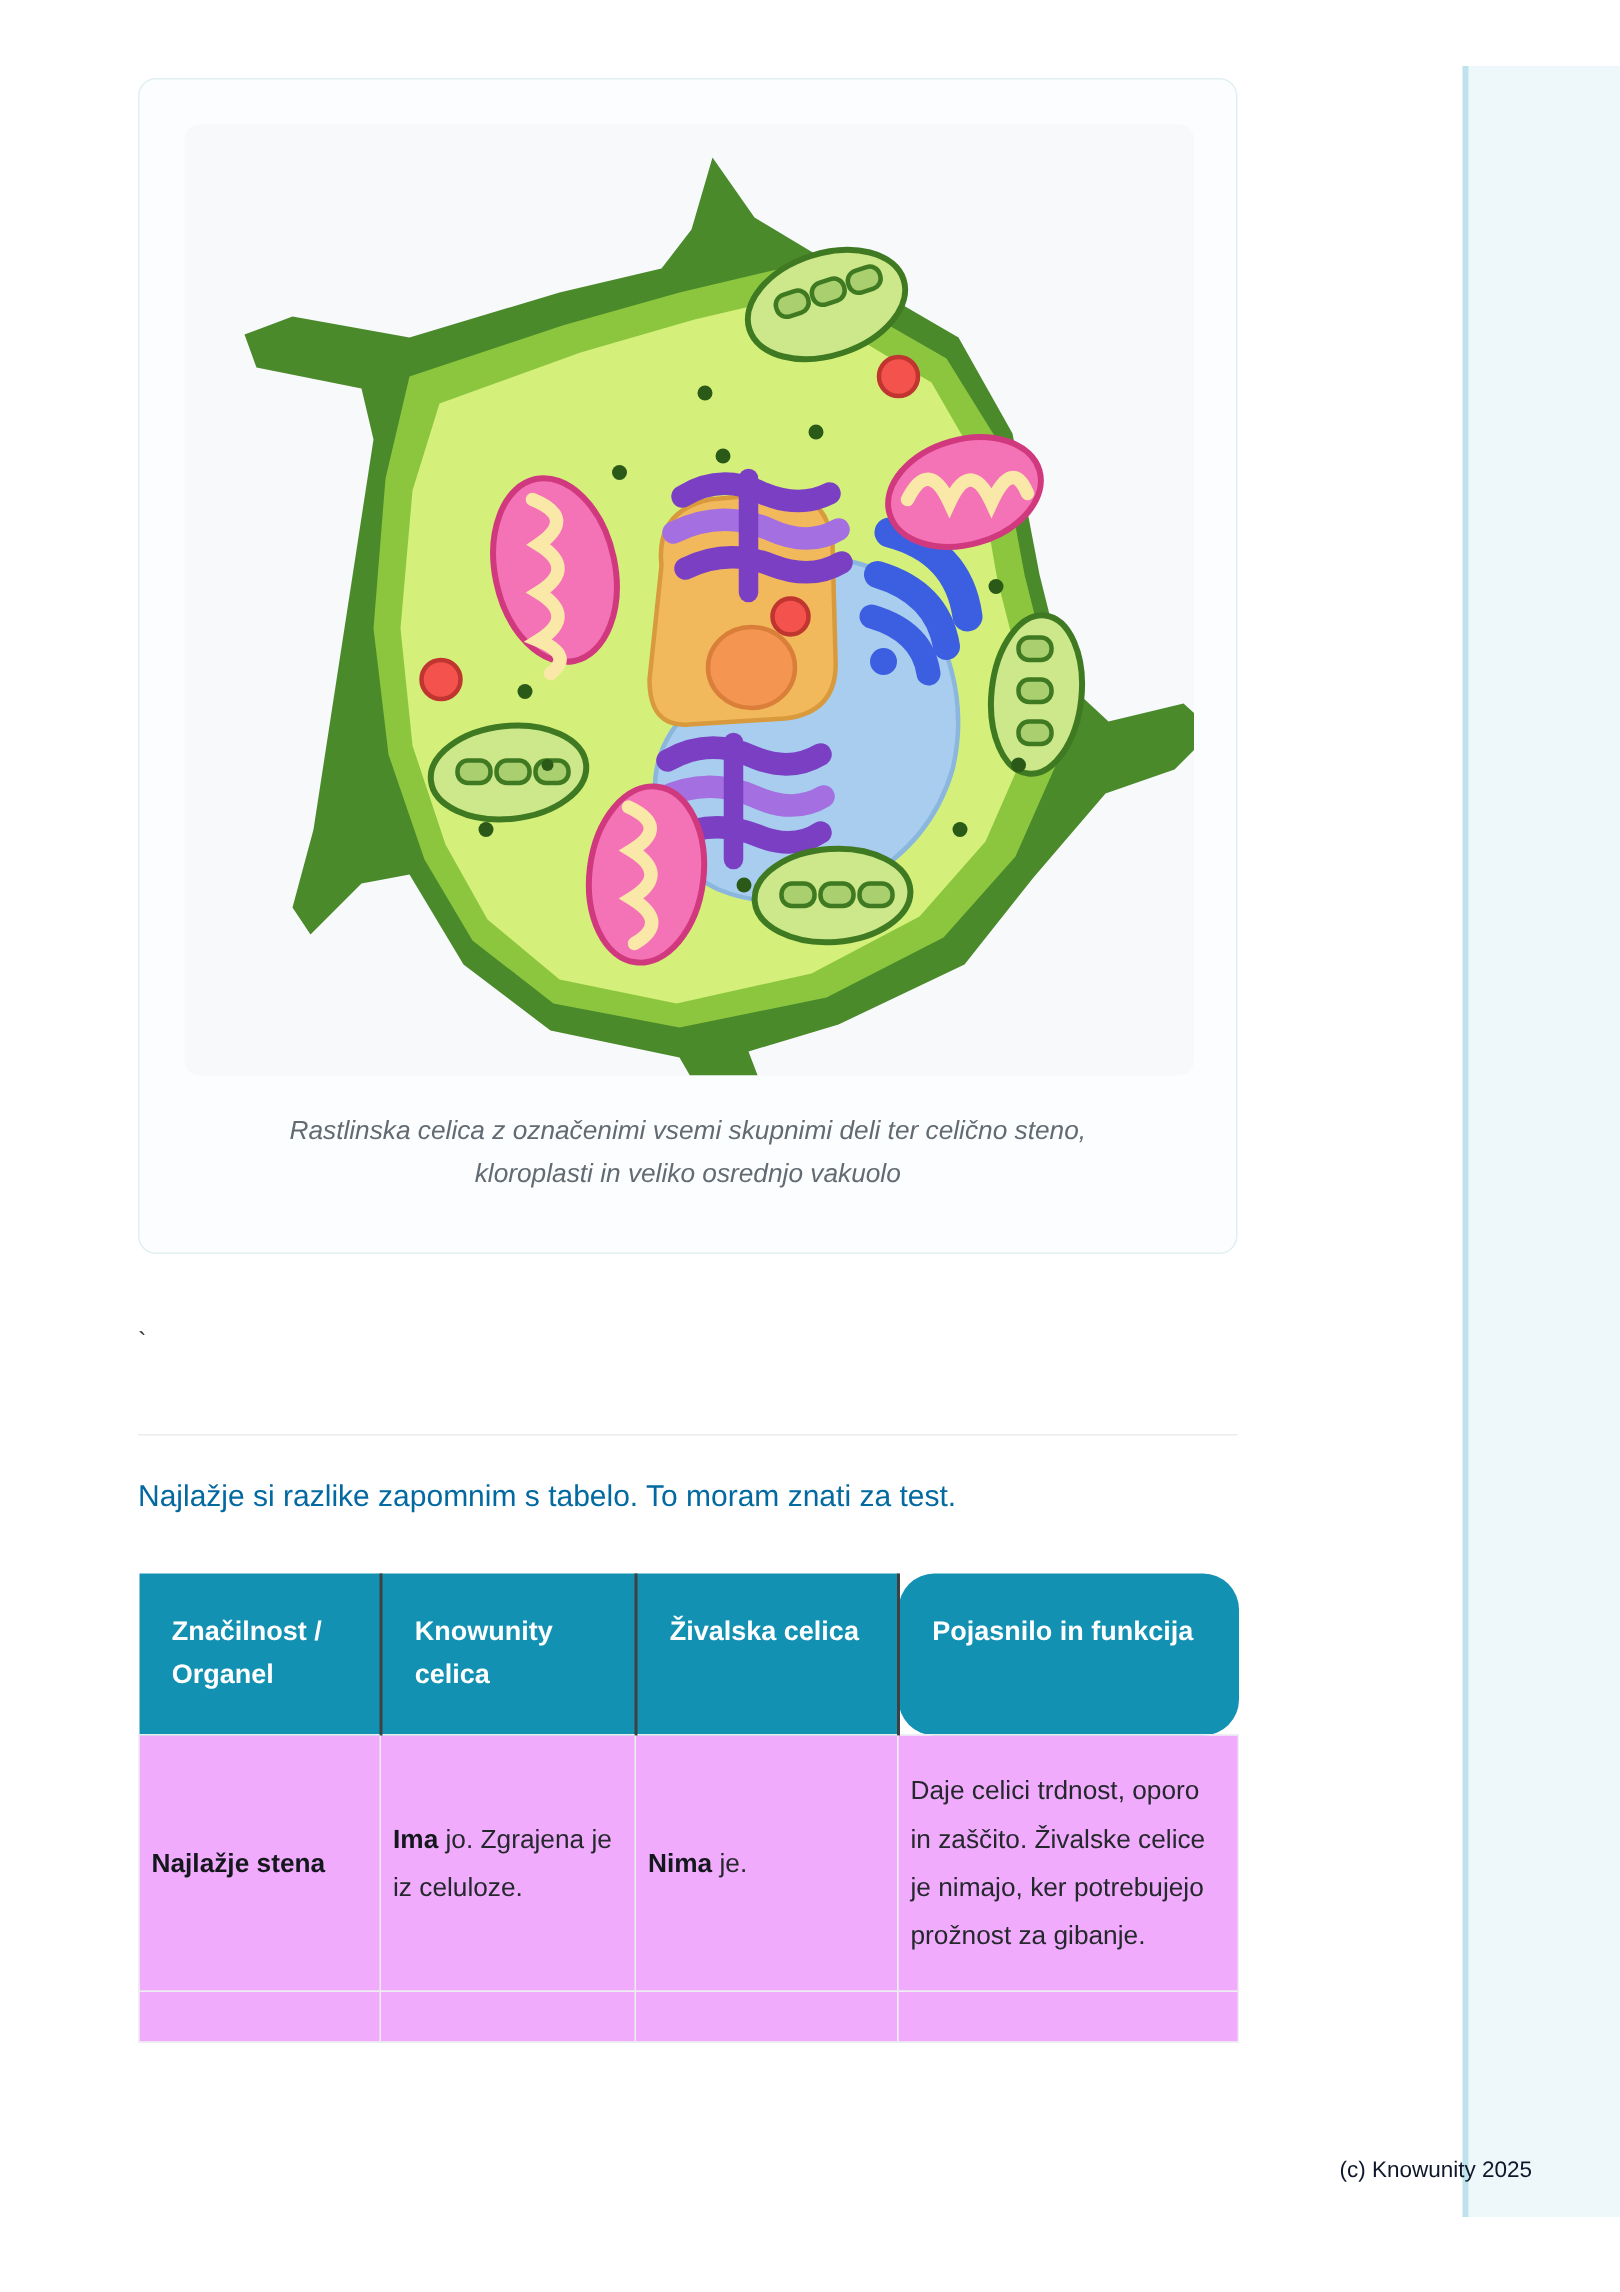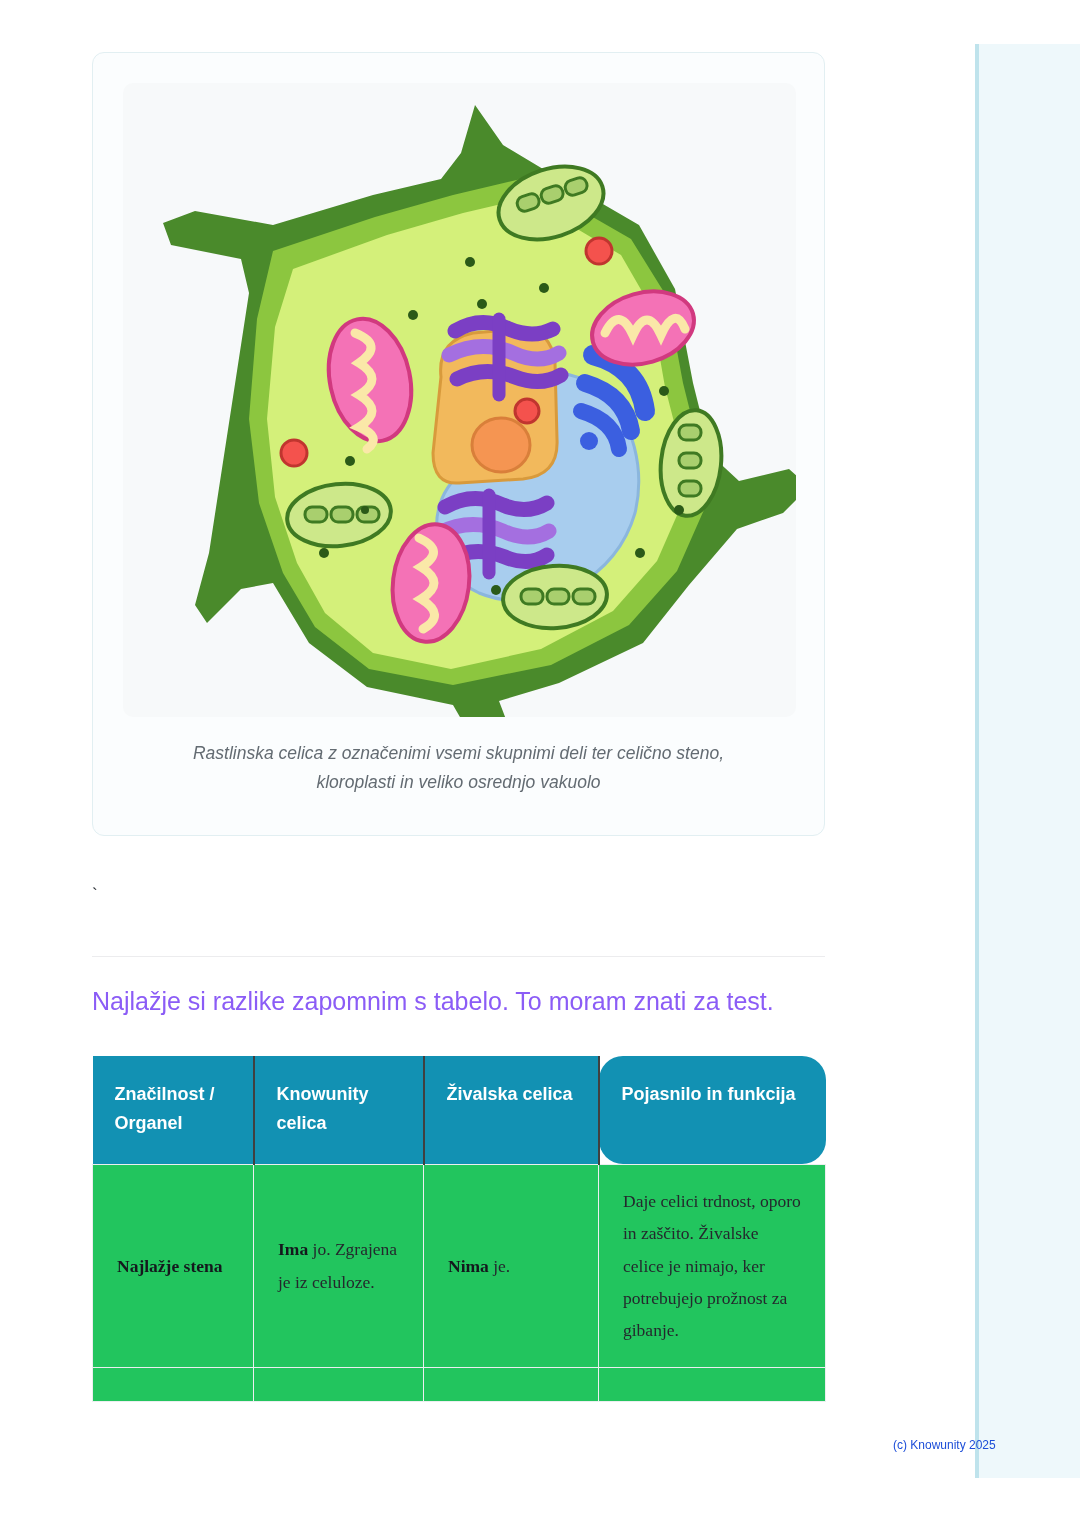--- a/index.html
+++ b/index.html
@@ -88,22 +88,22 @@
   .section-heading {
     margin-top: 36px;
     font-size: 29px;
     font-weight: bold;
     color: #36cfe8;
     letter-spacing: -0.2px;
   }
 
   .section-para {
     margin-top: 26px;
-    font-size: 25px;
-    color: #8b5cf6;
+    font-size: 20px;
+    color: #0369a1;
     line-height: 1.5;
   }
 
   
   .cmp-table {
     margin-top: 36px;
     width: 733px;
     border-collapse: collapse;
     table-layout: fixed;
     background: #ffffff;
@@ -123,36 +123,35 @@
     line-height: 1.6;
     border-right: 2px solid #404040;
     vertical-align: top;
   }
   .cmp-table thead th:last-child { border-right: none; border-radius: 24px; }
 
   .cmp-table tbody td {
     font-size: 17.5px;
     color: #24282d;
     line-height: 1.85;
-    padding: 20px 24px;
+    padding: 20px 8px;
     border: 1px solid #eceef0;
     vertical-align: middle;
-    background: #22c55e;
-    font-family: Liberation Serif, serif;
+    background: #f0abfc;
   }
   .cmp-table tbody td b { font-weight: bold; color: #14181d; }
   .cmp-table tbody tr.row-clipped td { height: 34px; padding-top: 8px; padding-bottom: 8px; }
 
   
   .watermark {
     position: absolute;
     left: 893px;
     top: 1438px;
-    font-size: 12px;
-    color: #1d4ed8;
+    font-size: 15px;
+    color: #0f172a;
     white-space: nowrap;
     z-index: 5;
   }
 </style>
 </head>
 <body>
 
 <div id="page">
 
   <div class="right-panel"></div>

